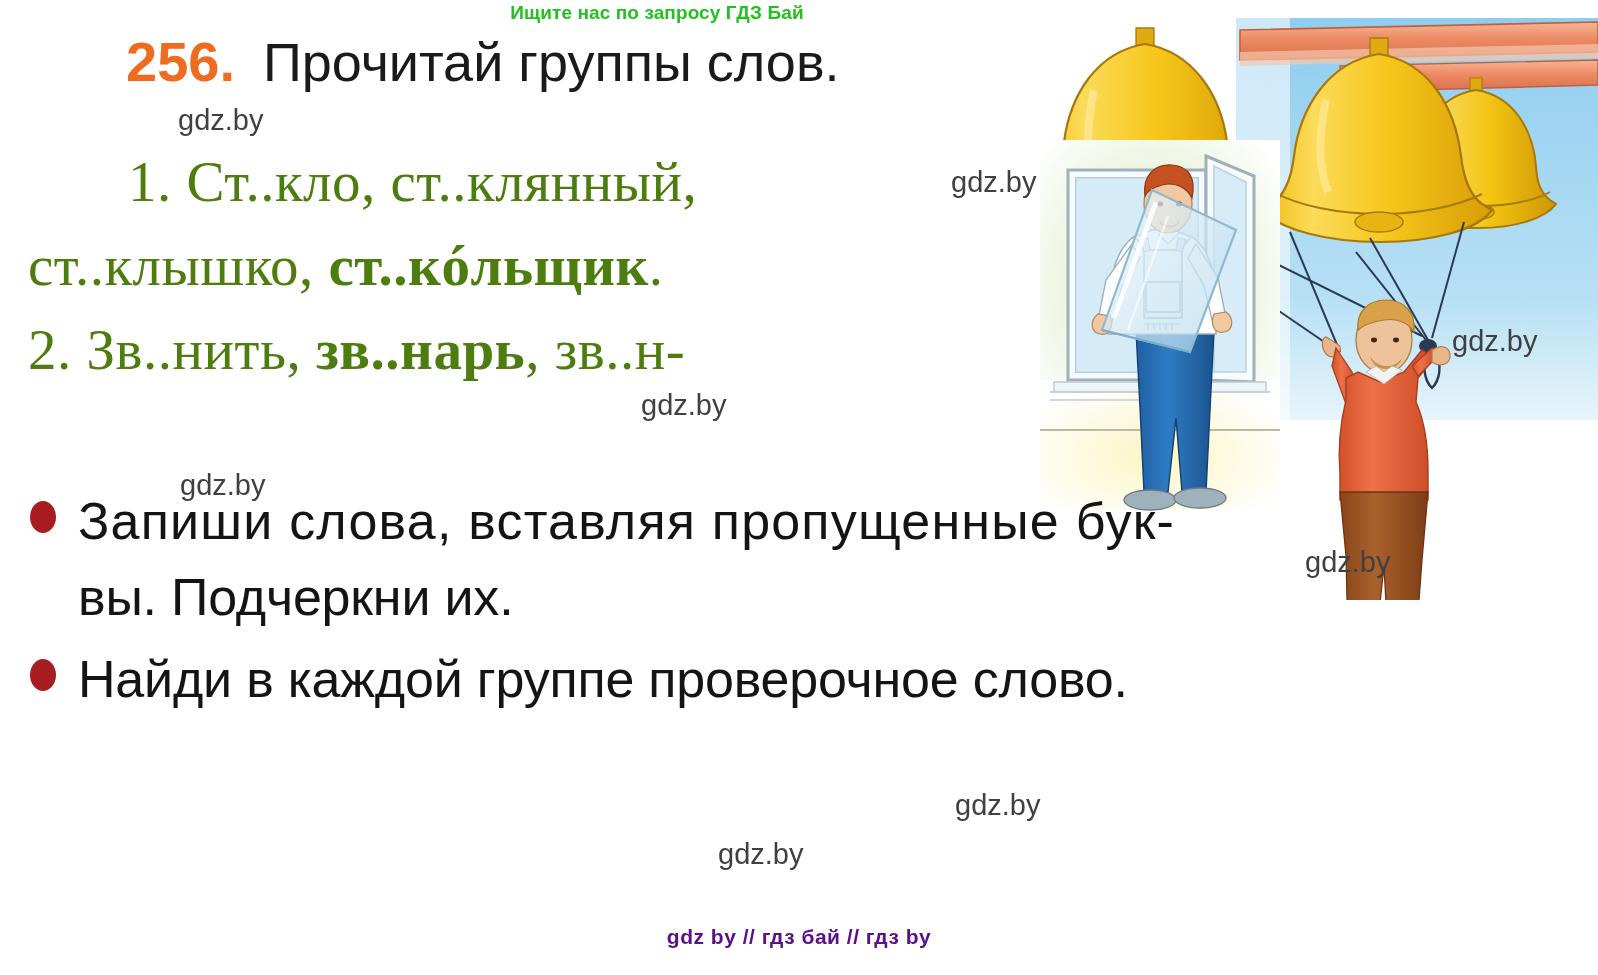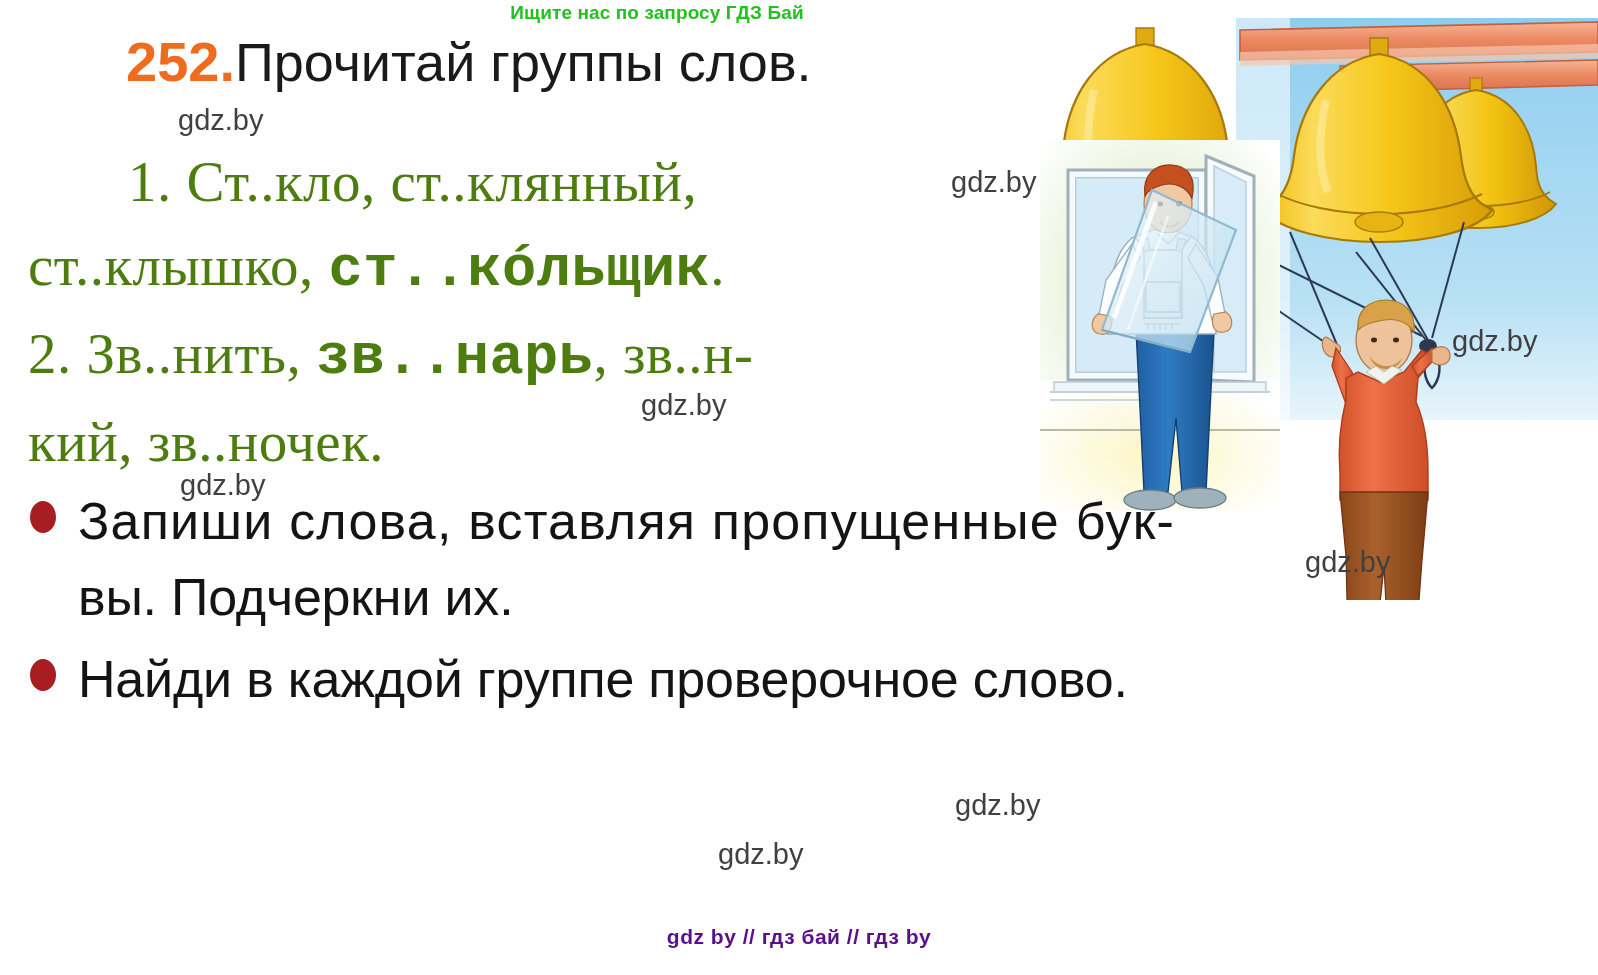--- a/index.html
+++ b/index.html
@@ -57,41 +57,41 @@
     font-weight: bold;
     font-size: 56px;
     color: #ef6c1f;
     vertical-align: baseline;
   }
   .headline .htext {
     font-family: "Liberation Sans", sans-serif;
     font-size: 54px;
     color: #1a1a1a;
     vertical-align: baseline;
-    margin-left: 0;
+    margin-left: 28px;
   }
 
   
   .serif-block {
     position: absolute;
     left: 28px;
     top: 140px;
     width: 1010px;
     z-index: 4;
   }
   .sline {
     font-family: "Liberation Serif", serif;
     font-size: 57px;
     line-height: 84px;
     color: #4d7c0f;
     white-space: nowrap;
     letter-spacing: 0.5px;
   }
   .sline.indent { padding-left: 100px; }
-  .sline b { font-weight: bold; font-family: Liberation Mono, monospace; }
+  .sline b { font-weight: bold; }
 
   
   .bullets {
     position: absolute;
     left: 30px;
     top: 483px;
     width: 1540px;
     z-index: 4;
   }
   .bullet-row {
@@ -350,28 +350,27 @@
           <path d="M62,330 L112,190 L196,230 L150,352 Z" fill="url(#glassG)" fill-opacity="0.72" stroke="#8fb9cf" stroke-width="2.2"></path>
           <path d="M74,318 L116,202" stroke="#ffffff" stroke-width="5" opacity="0.85" fill="none"></path>
           <path d="M88,330 L128,216" stroke="#ffffff" stroke-width="2.4" opacity="0.6" fill="none"></path>
           <path d="M62,330 L150,352" stroke="#7eaec6" stroke-width="2" fill="none"></path>
         </g>
       </g>
     </svg>
   </div>
 
   <div class="headline">
-    <span class="num">252.</span><span class="htext">Прочитай группы слов.</span>
+    <span class="num">256.</span><span class="htext">Прочитай группы слов.</span>
   </div>
 
   <div class="serif-block">
     <div class="sline indent">1. Ст..кло, ст..клянный,</div>
     <div class="sline"><span>ст..клышко, </span><b>ст..кóльщик</b><span>.</span></div>
     <div class="sline"><span>2. Зв..нить, </span><b>зв..нарь</b><span>, зв..н-</span></div>
-    <div class="sline">кий, зв..ночек.</div>
   </div>
 
   <div class="bullets">
     <div class="bullet-row b3">
       <span class="dot"></span>
       <span class="btext">
         <span class="l1">Запиши слова, вставляя пропущенные бук-</span>
         <span class="l2">вы. Подчеркни их.</span>
       </span>
     </div>

